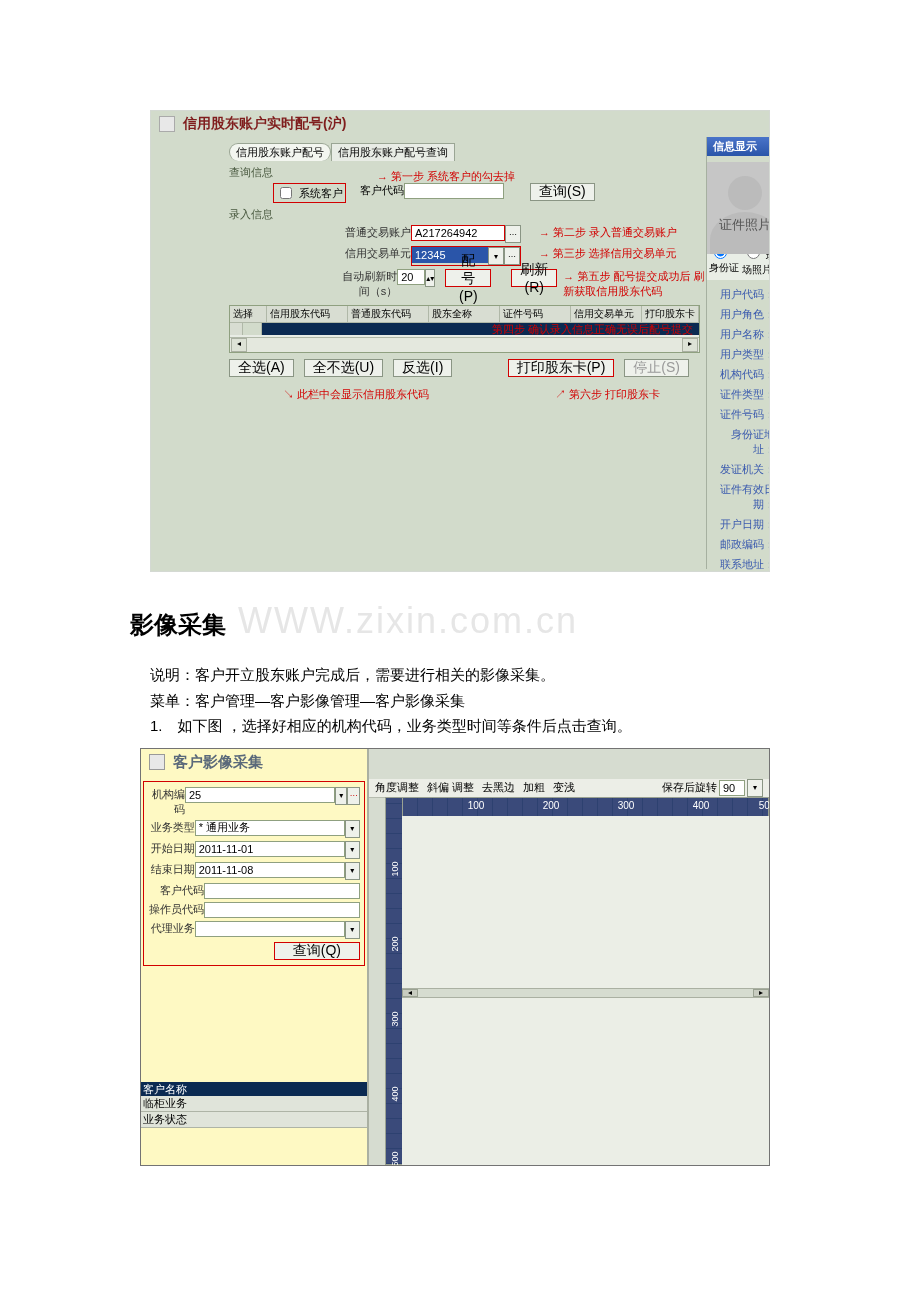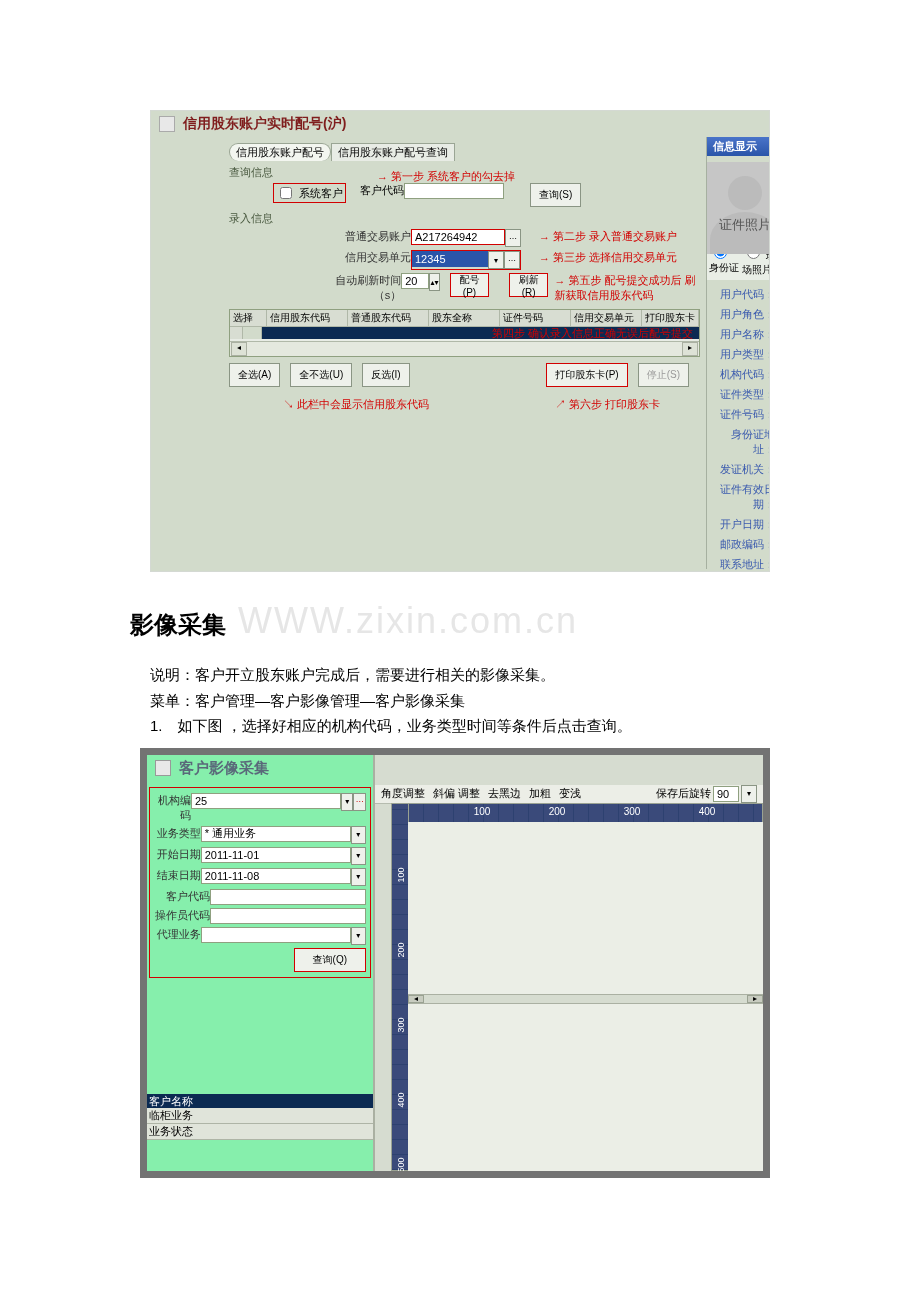--- a/index.html
+++ b/index.html
@@ -106,22 +106,22 @@
   }
   .formrow .lbl { width: 78px; text-align: right; color: #333; }
   .inp {
     background: #fff; border: 1px solid #8fa080;
     height: 16px; padding: 0 3px; font-size: 11px;
     box-sizing: border-box;
   }
   .cb { width: 12px; height: 12px; }
   .btn {
     background: #eef1eb; border: 1px solid #8a9584;
-    padding: 1px 8px; font-size: 10px; cursor: pointer;
-    height: 24px; box-sizing: border-box; display: inline-flex; align-items: center;
+    padding: 1px 8px; font-size: 14px; cursor: pointer;
+    height: 18px; box-sizing: border-box; display: inline-flex; align-items: center;
   }
   .dd-btn {
     background: #eef1eb; border: 1px solid #8a9584;
     width: 14px; height: 16px; display: inline-flex;
     align-items: center; justify-content: center; font-size: 8px;
   }
   .redbox { border: 1px solid #d20000; }
 
   .grid {
     margin-top: 6px; background: #e8ece5;
@@ -153,22 +153,22 @@
     font-size: 36px; color: #e6e6e6;
     font-family: Arial, sans-serif;
     margin-left: 12px; letter-spacing: 2px;
     font-weight: normal;
   }
   .bodytext { font-size: 15px; margin: 3px 150px; line-height: 1.5; }
 
   
   .sc2 {
     margin: 10px 150px 0 140px;
-    border: 7px solid #737373;
-    background: #86efac;
+    border: 1px solid #737373;
+    background: #fef9c3;
     height: 416px;
     position: relative;
     display: flex;
     overflow: hidden;
   }
   .sc2-title {
     position: absolute; top: 0; left: 0; right: 0;
     display: flex; align-items: center; gap: 8px;
     padding: 4px 8px;
     font-size: 15px; font-weight: bold;
@@ -273,21 +273,21 @@
           <span class="annot" style="position:static; margin-left:18px;">→ <span>第二步 录入普通交易账户</span></span>
         </div>
 
         <div class="formrow" style="margin-left:104px;">
           <span class="lbl">信用交易单元</span>
           <span style="display:inline-flex;" class="redbox">
             <input class="inp" style="width: 76px; background: rgb(42, 85, 169); color: rgb(255, 255, 255); border: none;" value="12345">
             <span class="dd-btn">▾</span>
             <span class="dd-btn">⋯</span>
           </span>
-          <span class="annot" style="position:static; margin-left:18px;">→ <span>第三步 选择信用交易单元</span></span>
+          <span class="annot" style="position:static; margin-left:18px;font-family:Liberation Serif, serif;">→ <span>第三步 选择信用交易单元</span></span>
         </div>
 
         <div class="formrow" style="margin-left:104px;">
           <span class="lbl" style="width:108px;">自动刷新时间（s）</span>
           <input class="inp" style="width: 28px;" value="20">
           <span class="dd-btn">▴▾</span>
           <button class="btn redbox" style="margin-left:10px;">配号(P)</button>
           <button class="btn redbox" style="margin-left:20px;">刷新(R)</button>
           <span class="annot" style="position:static; margin-left:6px;">→ <span>第五步 配号提交成功后 刷新获取信用股东代码</span></span>
         </div>

